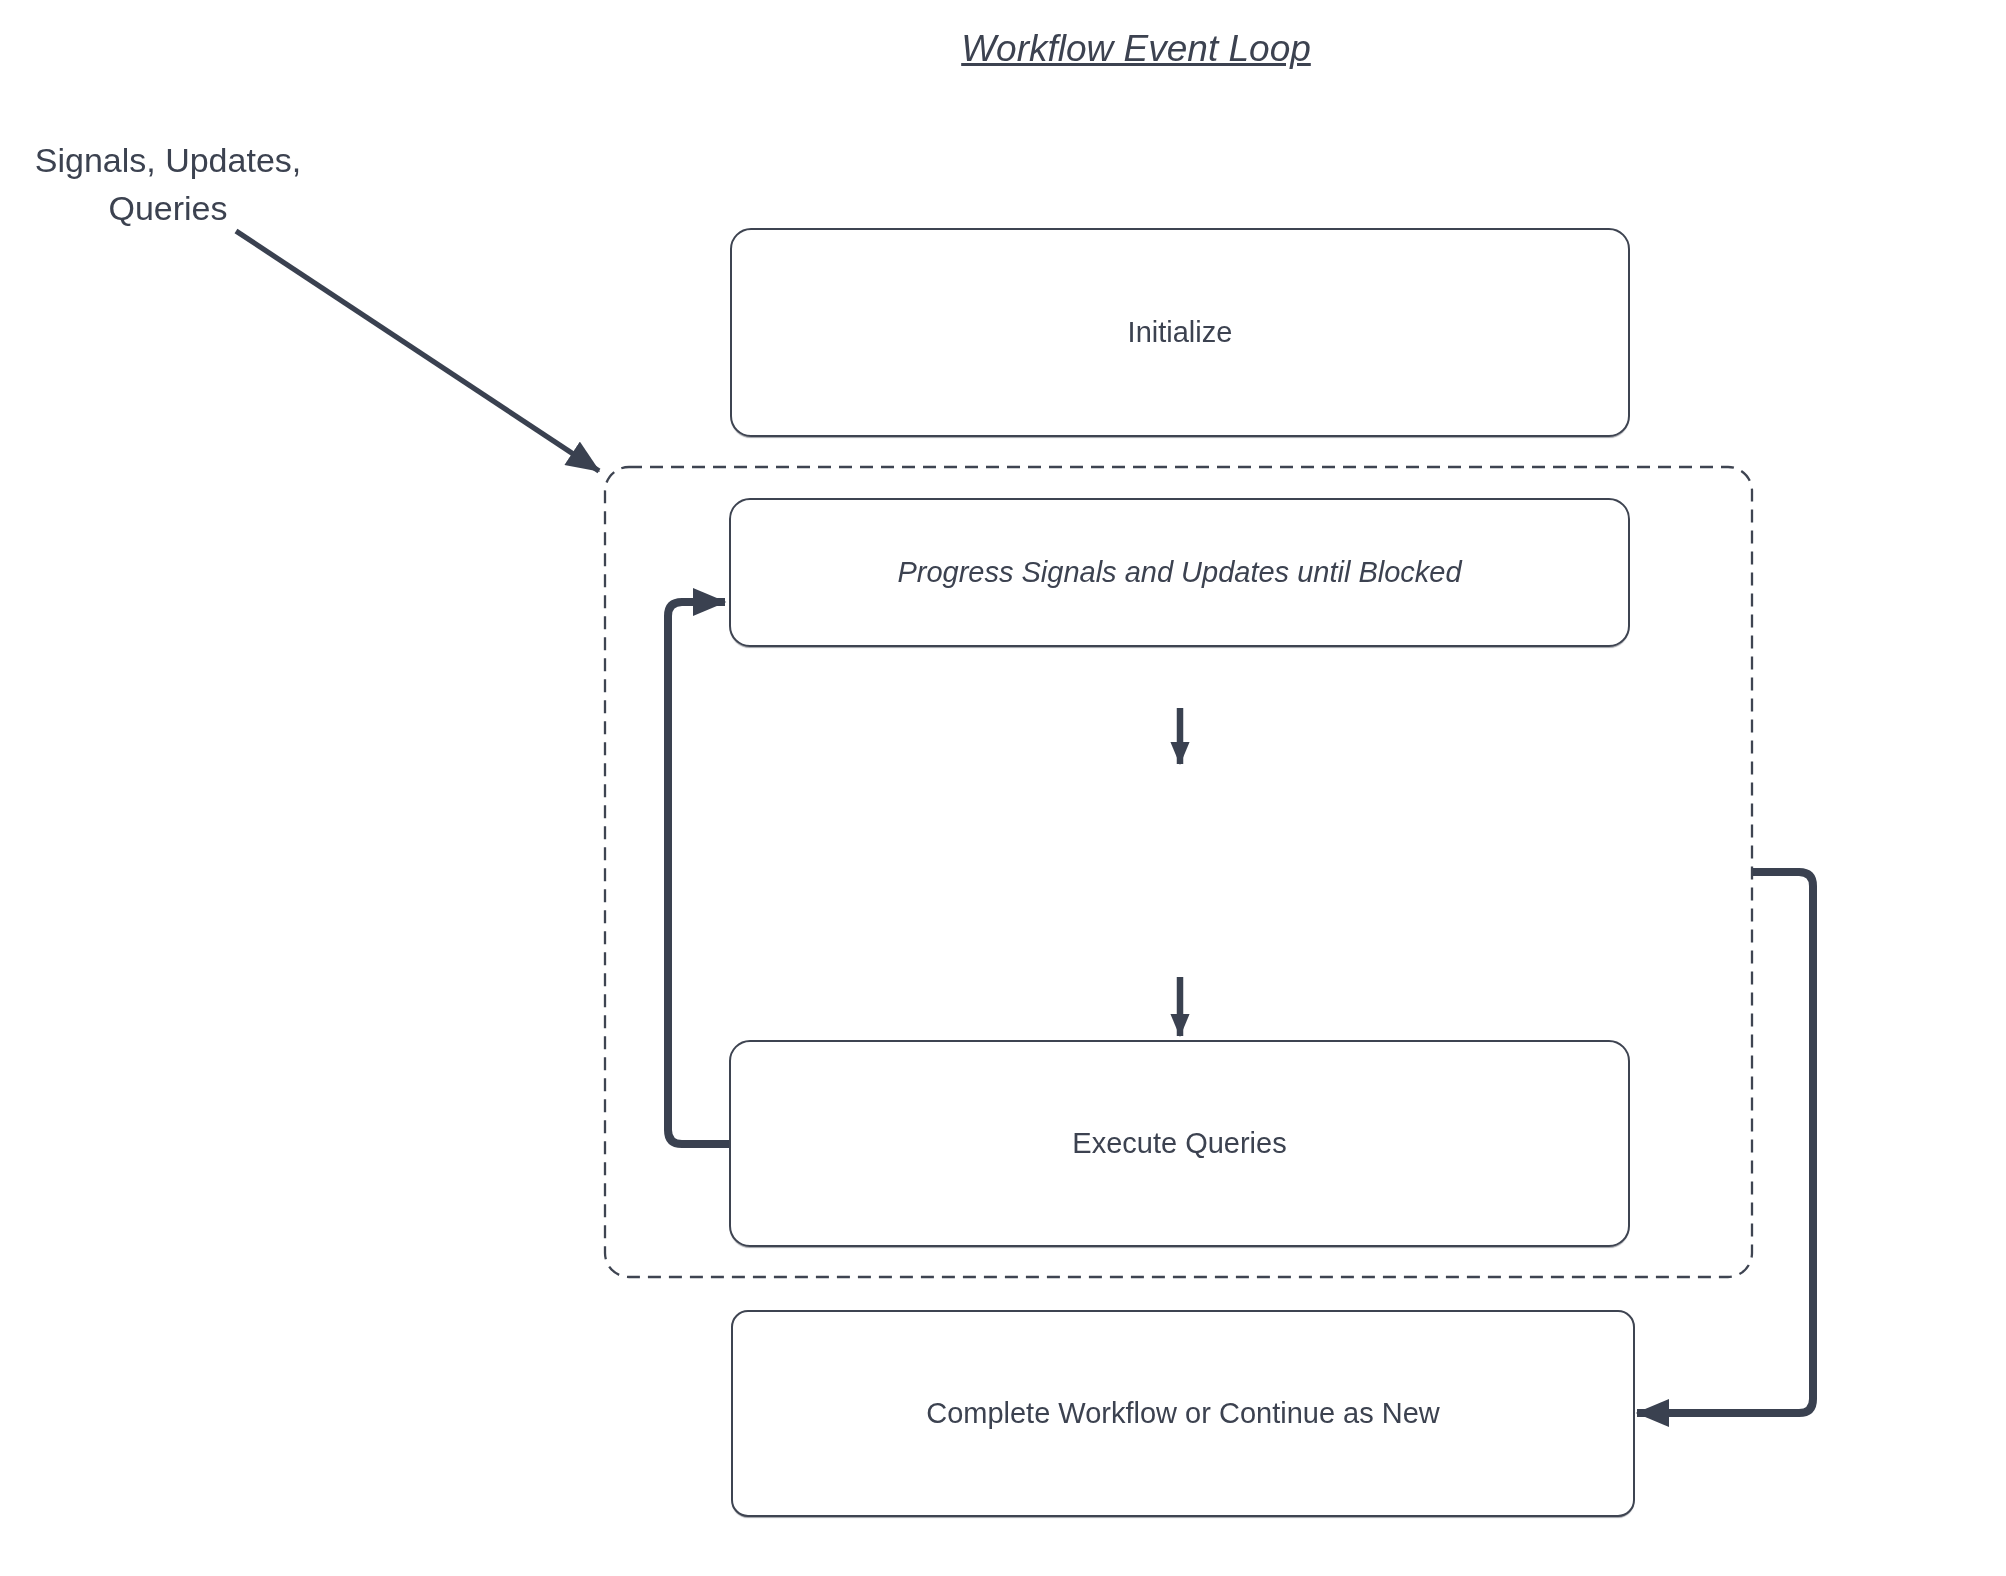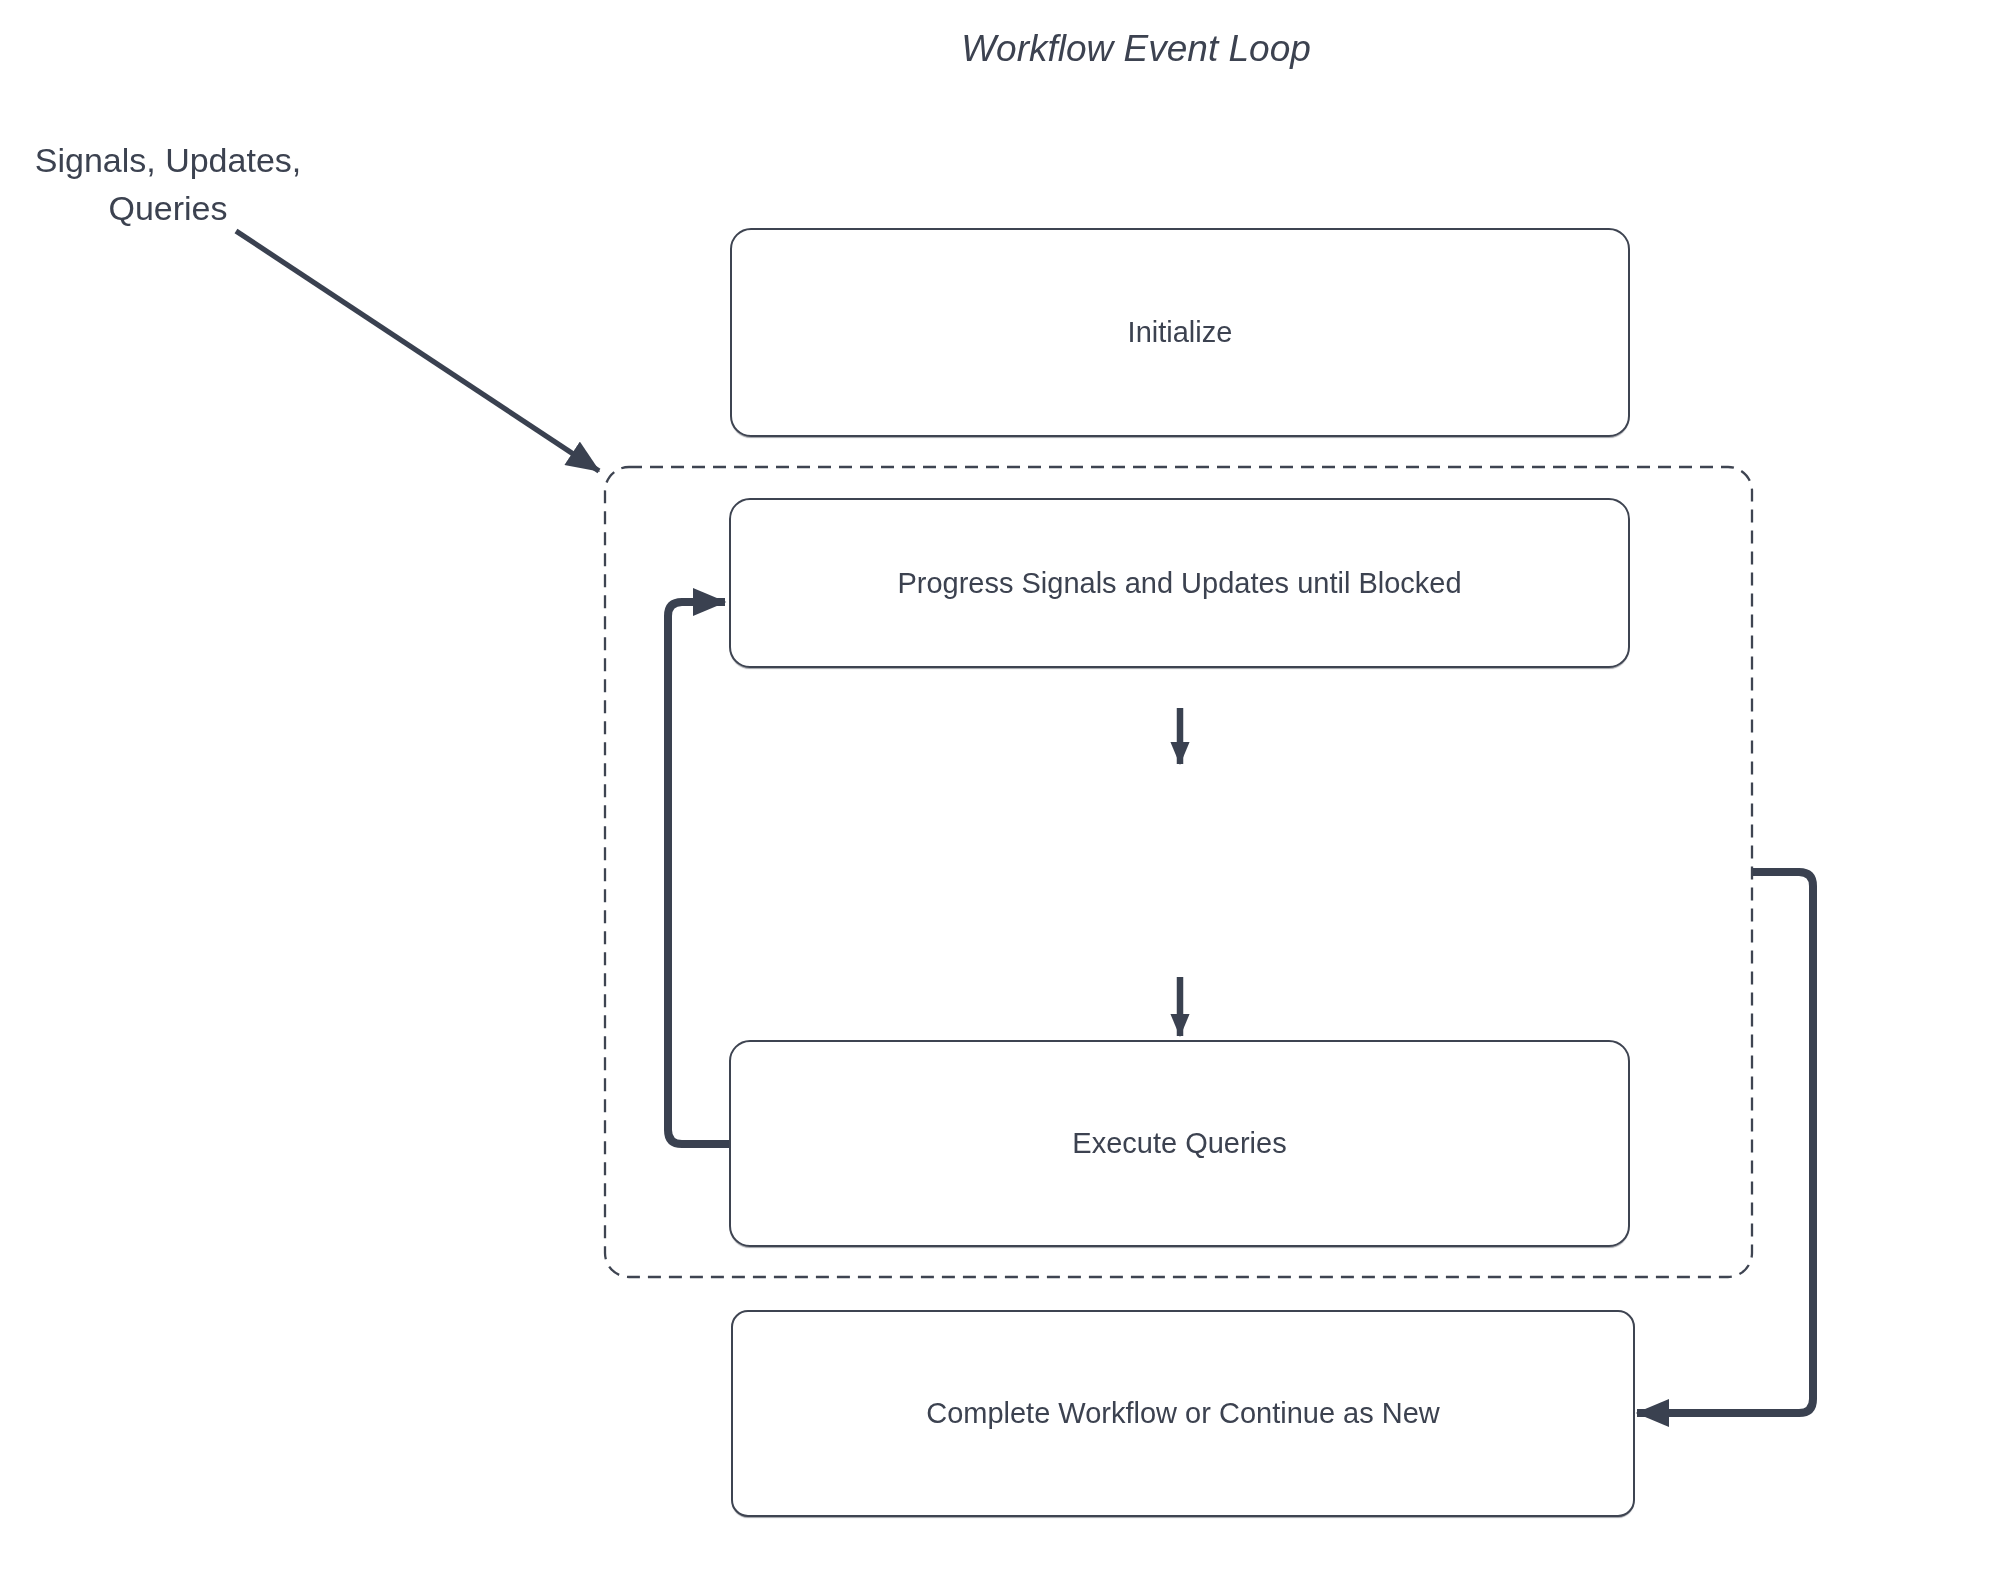--- a/index.html
+++ b/index.html
@@ -18,20 +18,21 @@
     color:var(--ink);
     overflow:hidden;
   }
   .title{
     position:absolute;
     top:28px; left:836px; width:600px;
     text-align:center;
     font-size:37px;
     font-style:italic;
     color:var(--ink);
+    text-decoration:underline;
   }
   .annotation{
     position:absolute;
     top:136px; left:28px; width:280px;
     text-align:center;
     font-size:34px;
     line-height:1.42;
     white-space:pre-line;
     color:var(--ink);
   }
@@ -44,21 +45,21 @@
     display:flex;
     align-items:center;
     justify-content:center;
     text-align:center;
     font-size:29px;
     color:var(--ink);
     box-shadow:0 2px 1px -1px rgba(40,45,58,0.45);
     padding:12px 30px;
   }
   #box-initialize        {left:730px; top:228px;  width:900px; height:209px;}
-  #box-progress-signals  {left:729px; top:498px;  width:901px; height:170px;}
+  #box-progress-signals  {left:729px; top:498px;  width:901px; height:149px;font-style:italic;}
   #box-progress-workflow {left:729px; top:768px;  width:901px; height:208px;}
   #box-execute-queries   {left:729px; top:1040px; width:901px; height:207px;justify-content:center;}
   #box-complete          {left:731px; top:1310px; width:904px; height:207px;border-radius:17px;}
   svg.overlay{
     position:absolute;
     left:0; top:0;
     width:2006px; height:1576px;
     pointer-events:none;
   }
   .arrow{fill:none;stroke:var(--arrow);}

